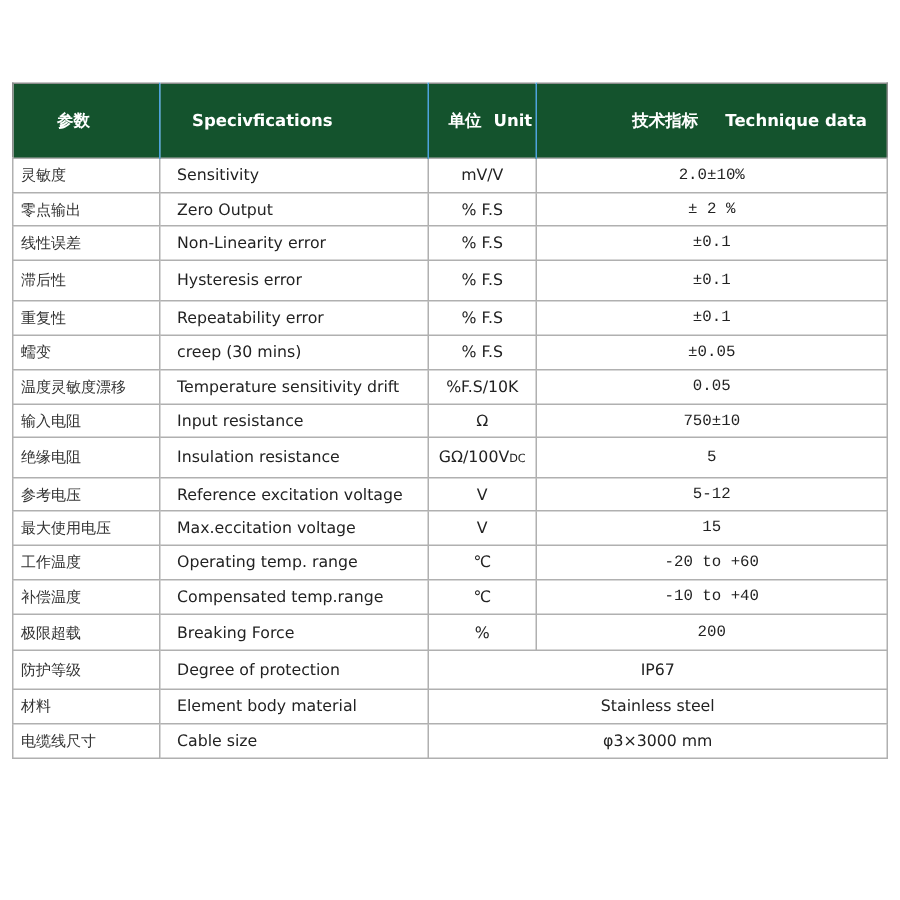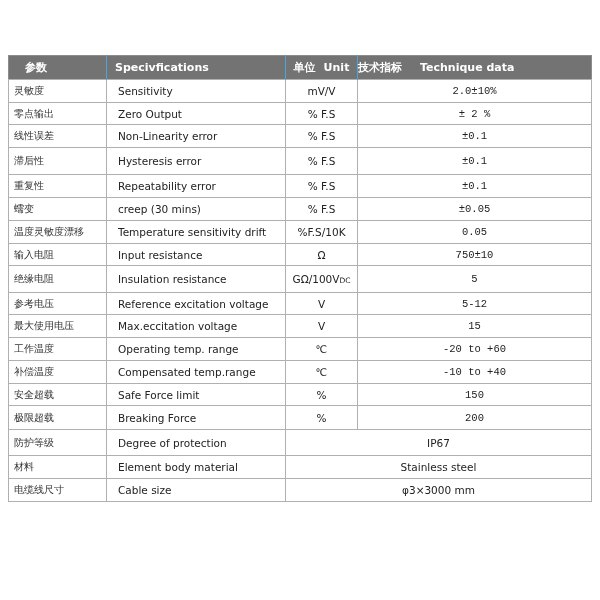--- a/index.html
+++ b/index.html
@@ -5,29 +5,29 @@
   html, body { margin: 0; padding: 0; background: #ffffff; }
   body { width: 600px; height: 600px; position: relative; overflow: hidden;
          font-family: "DejaVu Sans", "Liberation Sans", sans-serif; }
   .spec-table { position: absolute; left: 8px; top: 55px; width: 583px;
                 border-collapse: collapse; table-layout: fixed;
                 border: 1px solid #8c8c8c; }
   .spec-table col.c1 { width: 98px; }
   .spec-table col.c2 { width: 179px; }
   .spec-table col.c3 { width: 72px; }
   .spec-table col.c4 { width: 234px; }
-  .spec-table th { background: #737373; color: #ffffff; font-weight: bold;
-                   font-size: 11px; height: 23px; padding: 0; text-align: left;
+  .spec-table th { background: #14532d; color: #ffffff; font-weight: bold;
+                   font-size: 11px; height: 23px; padding: 13px; text-align: left;
                    border-left: 1px solid #4ea3de; white-space: nowrap; }
   .spec-table th:first-child { border-left: none; }
   .spec-table th .inner { padding-left: 8px; }
   .spec-table th.h1 .inner { padding-left: 16px; }
   .spec-table th.h3 { text-align: center; }
   .spec-table th.h3 .inner { padding-left: 0; }
-  .spec-table th.h4 { text-align: left; }
+  .spec-table th.h4 { text-align: right; }
   .spec-table th.h4 .inner { padding-left: 0; }
   .spec-table th .gap { display: inline-block; width: 18px; }
   .spec-table th.h3 .gap { width: 8px; }
   .spec-table td { font-size: 10.5px; color: #222222; padding: 0;
                    border: 1px solid #b0b0b0; white-space: nowrap; overflow: hidden;
                    vertical-align: middle; }
   .spec-table td.cn { padding-left: 5px; color: #333333; font-size: 10px; }
   .spec-table td.en { padding-left: 11px; }
   .spec-table td.unit { text-align: center; }
   .spec-table td.val { text-align: center; font-family: Liberation Mono, monospace; }
@@ -125,26 +125,20 @@
         <td class="en">Operating temp. range</td>
         <td class="unit">℃</td>
         <td class="val">-20 to +60</td>
       </tr>
     <tr style="height: 23px;">
         <td class="cn">补偿温度</td>
         <td class="en">Compensated temp.range</td>
         <td class="unit">℃</td>
         <td class="val">-10 to +40</td>
       </tr>
-    <tr style="height: 22px;">
-        <td class="cn">安全超载</td>
-        <td class="en">Safe Force limit</td>
-        <td class="unit">%</td>
-        <td class="val">150</td>
-      </tr>
     <tr style="height: 24px;">
         <td class="cn">极限超载</td>
         <td class="en">Breaking Force</td>
         <td class="unit">%</td>
         <td class="val">200</td>
       </tr>
 
     <tr style="height: 26px;">
         <td class="cn">防护等级</td>
         <td class="en">Degree of protection</td>

